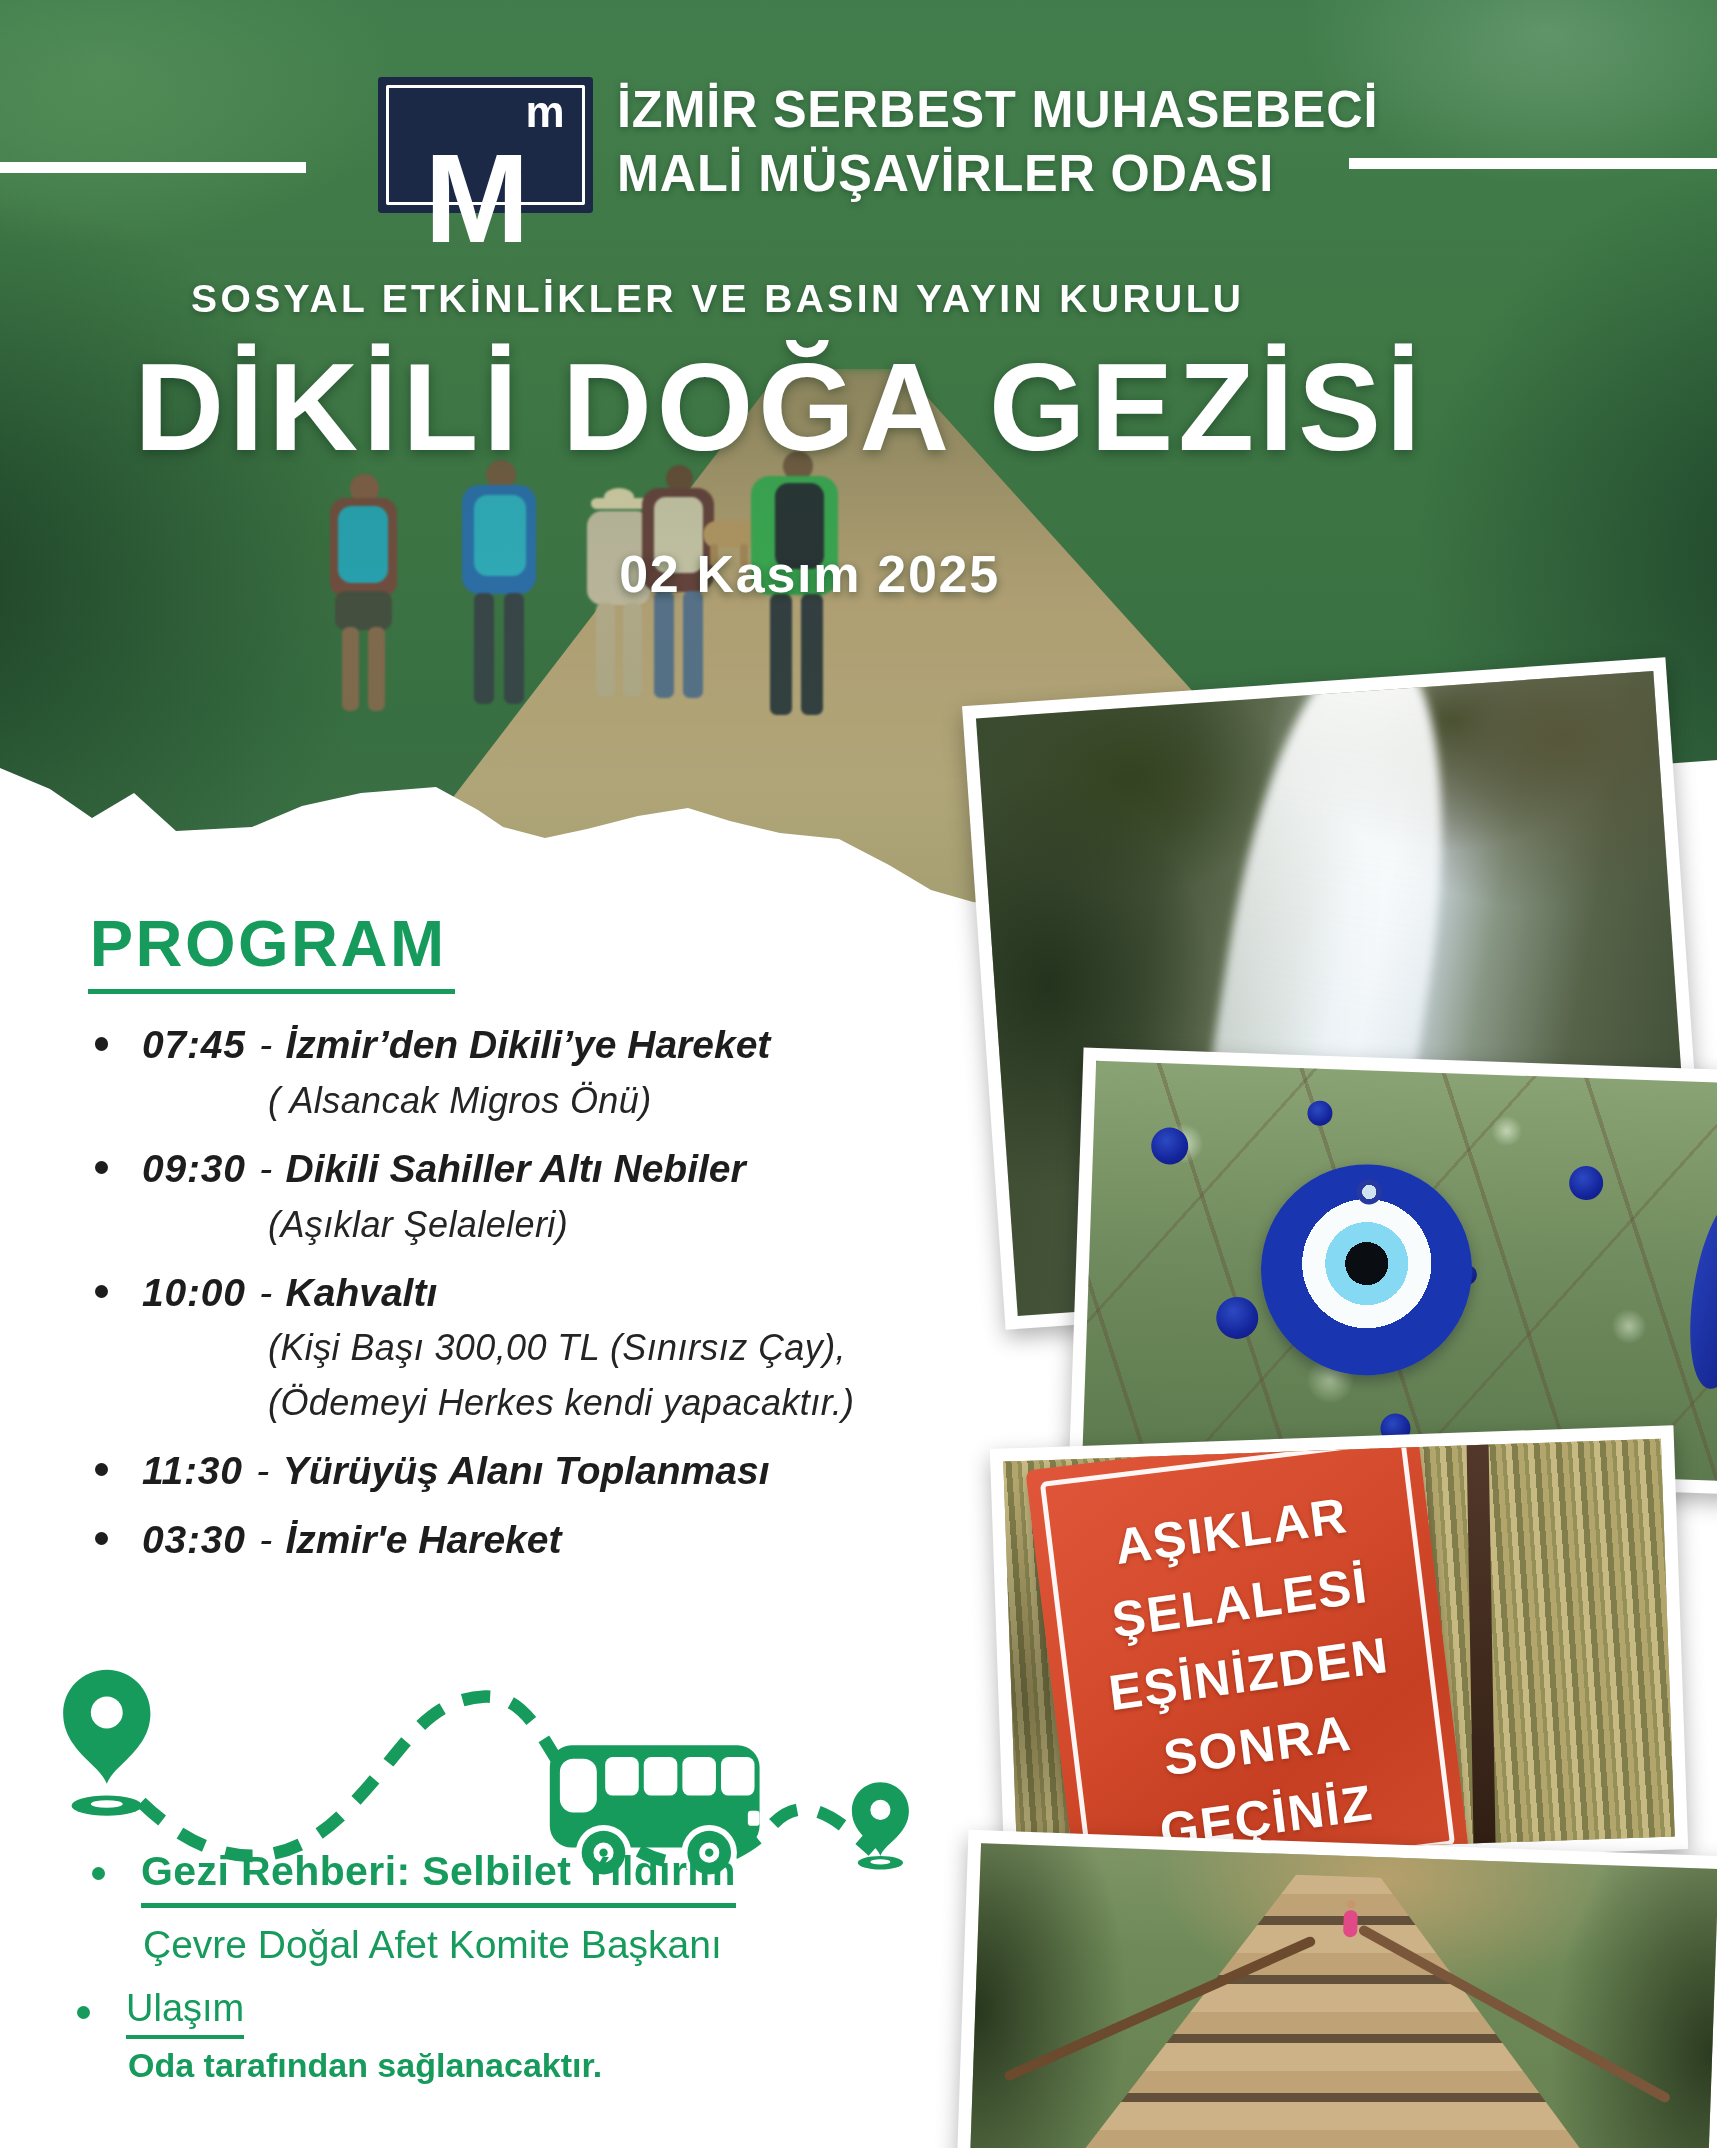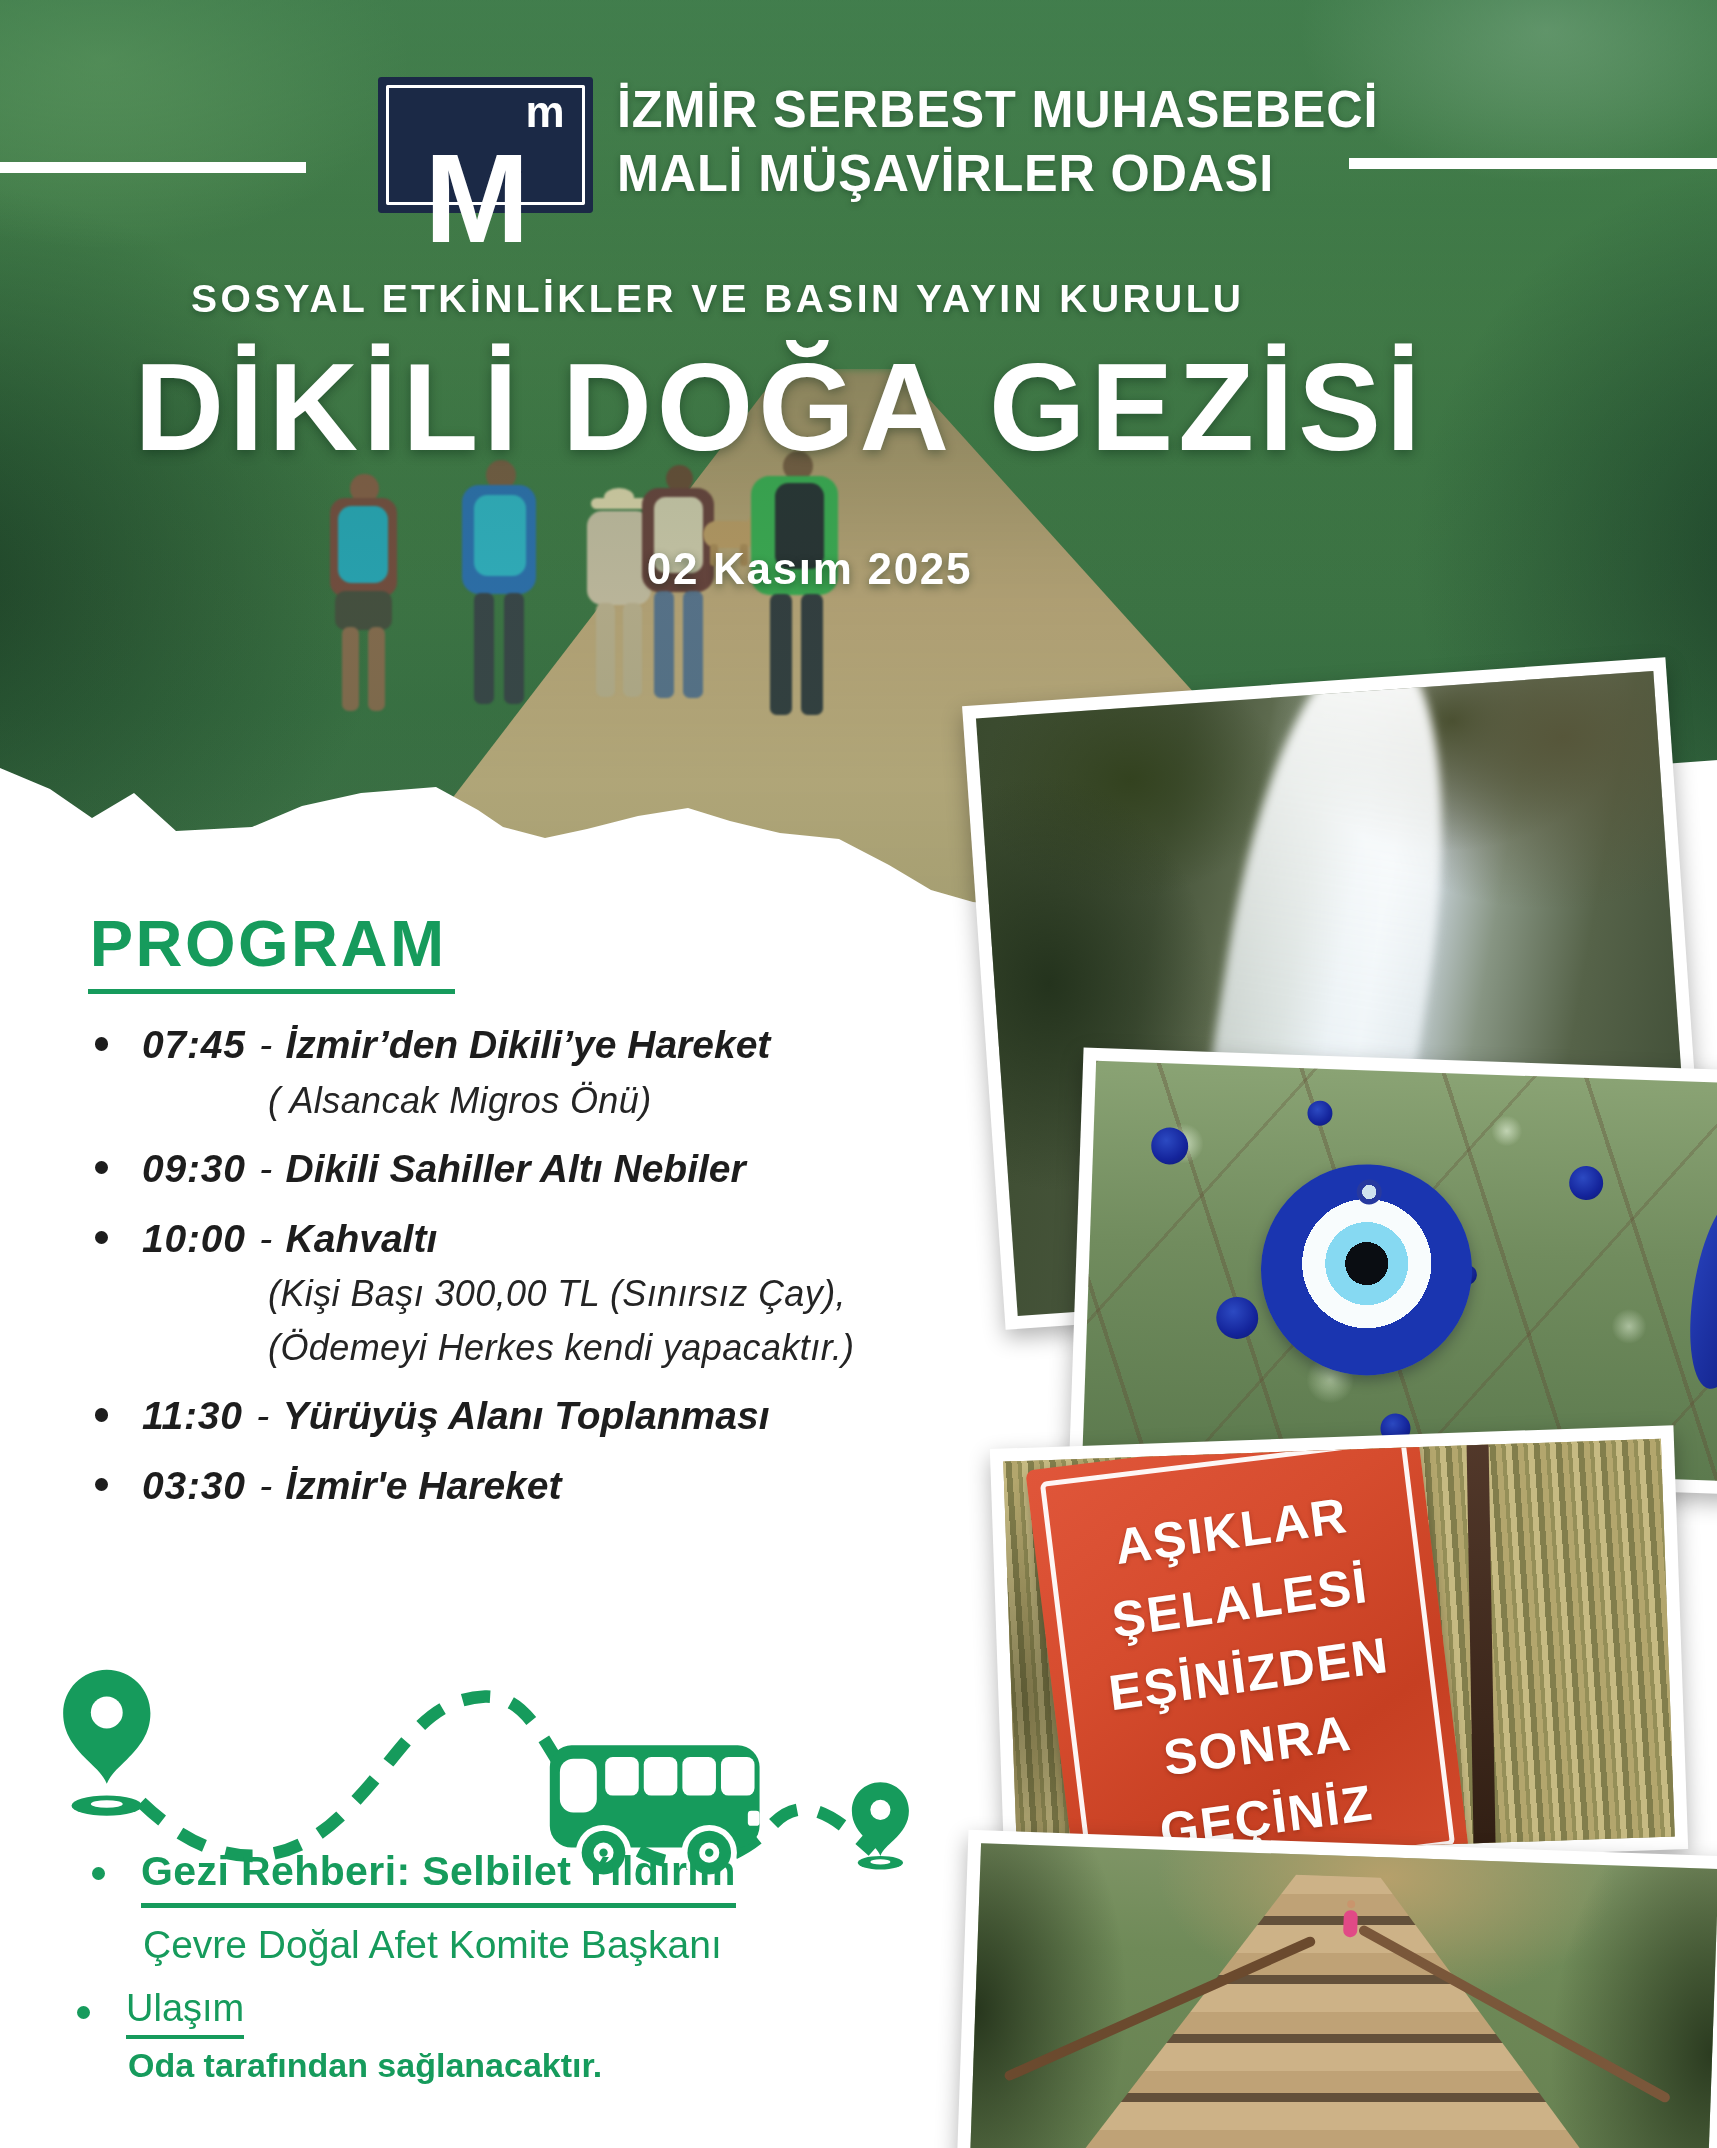--- a/index.html
+++ b/index.html
@@ -33,21 +33,21 @@
 
   .brand{position:absolute; left:378px; top:77px; display:flex; align-items:flex-start; gap:23.5px;}
   .logo{position:relative; width:215px; height:136px; background:var(--navy); border-radius:3.4px; flex:none;}
   .logo::before{content:""; position:absolute; inset:8.4px; border:3.4px solid #fff; border-radius:1.7px;}
   .logo-m{position:absolute; left:50%; bottom:-49px; transform:translateX(-58%); color:#fff; font-weight:800; font-size:126px; line-height:1;}
   .logo-m-small{position:absolute; right:28.5px; top:13.4px; color:#fff; font-weight:800; font-size:44px; line-height:1;}
   .org{color:#fff; font-weight:700; font-size:52px; line-height:64px; letter-spacing:0.8px; transform:scaleX(.97); transform-origin:left top; text-shadow:0 1.7px 6.7px rgba(0,40,20,.35); white-space:nowrap;}
 
   .committee{position:absolute; left:191px; top:277px; color:#fff; font-weight:700; font-size:39px; letter-spacing:3.4px; text-shadow:0 1.7px 6.7px rgba(0,40,20,.4); white-space:nowrap;}
   .title{position:absolute; left:92px; top:342px; width:1376px; text-align:center; color:#fff; font-weight:800; font-size:124px; letter-spacing:5px; line-height:1.05; text-shadow:0 3.4px 11.7px rgba(0,30,15,.4); white-space:nowrap;}
-  .date{position:absolute; left:0; top:544px; width:1619px; text-align:center; color:#fff; font-weight:700; font-size:44px; letter-spacing:1.7px; text-shadow:0 2.5px 8.4px rgba(0,30,15,.45);}
+  .date{position:absolute; left:0; top:544px; width:1619px; text-align:center; color:#fff; font-weight:700; font-size:52px; letter-spacing:1.7px; text-shadow:0 2.5px 8.4px rgba(0,30,15,.45);}
 
   
   .paper{position:absolute; left:0; top:722px; width:1718px; height:1426px; background:#fff;
     filter:drop-shadow(0 -4.2px 7.6px rgba(0,0,0,.35));
     clip-path:polygon(0 46px,50px 67px,92px 96px,134px 71px,176px 109px,252px 105px,302px 84px,361px 71px,436px 65px,478px 88px,503px 105px,545px 116px,587px 107px,638px 94px,688px 86px,730px 99px,780px 111px,839px 117px,889px 143px,931px 168px,973px 180px,1032px 186px,1091px 180px,1150px 164px,1192px 143px,1233px 122px,1275px 105px,1326px 86px,1384px 71px,1443px 65px,1510px 60px,1577px 52px,1636px 44px,1718px 38px,1718px 1426px,0 1426px);}
 
   
   .program{position:absolute; left:88px; top:906px; width:889px; color:var(--ink);}
   .program h2{display:inline-block; color:var(--accent); font-size:65px; font-weight:800; letter-spacing:2.5px; border-bottom:5.9px solid var(--accent); padding:0 8.4px 8.4px 1.7px;}
   #program-list{list-style:none; margin-top:28px;font-style:italic;}
@@ -217,20 +217,21 @@
     <div class="p-main">
       <span class="p-time">07:45</span><span class="p-sep">-</span><span class="p-text">İzmir’den Dikili’ye Hareket</span>
     </div>
   <div class="p-sub">( Alsancak Migros Önü)</div>
         </li>
 
   <li class="p-item">
     <div class="p-main">
       <span class="p-time">09:30</span><span class="p-sep">-</span><span class="p-text">Dikili Sahiller Altı Nebiler</span>
     </div>
+  <div class="p-sub">(Aşıklar Şelaleleri)</div>
         </li>
 
   <li class="p-item">
     <div class="p-main">
       <span class="p-time">10:00</span><span class="p-sep">-</span><span class="p-text">Kahvaltı</span>
     </div>
   <div class="p-sub">(Kişi Başı 300,00 TL (Sınırsız Çay),</div>
           <div class="p-sub">(Ödemeyi Herkes kendi yapacaktır.)</div>
         </li>
 

